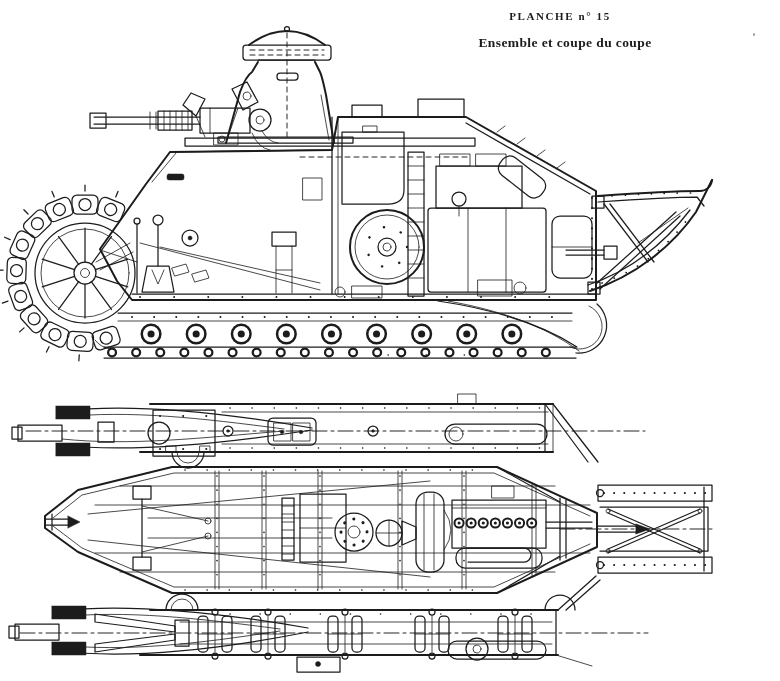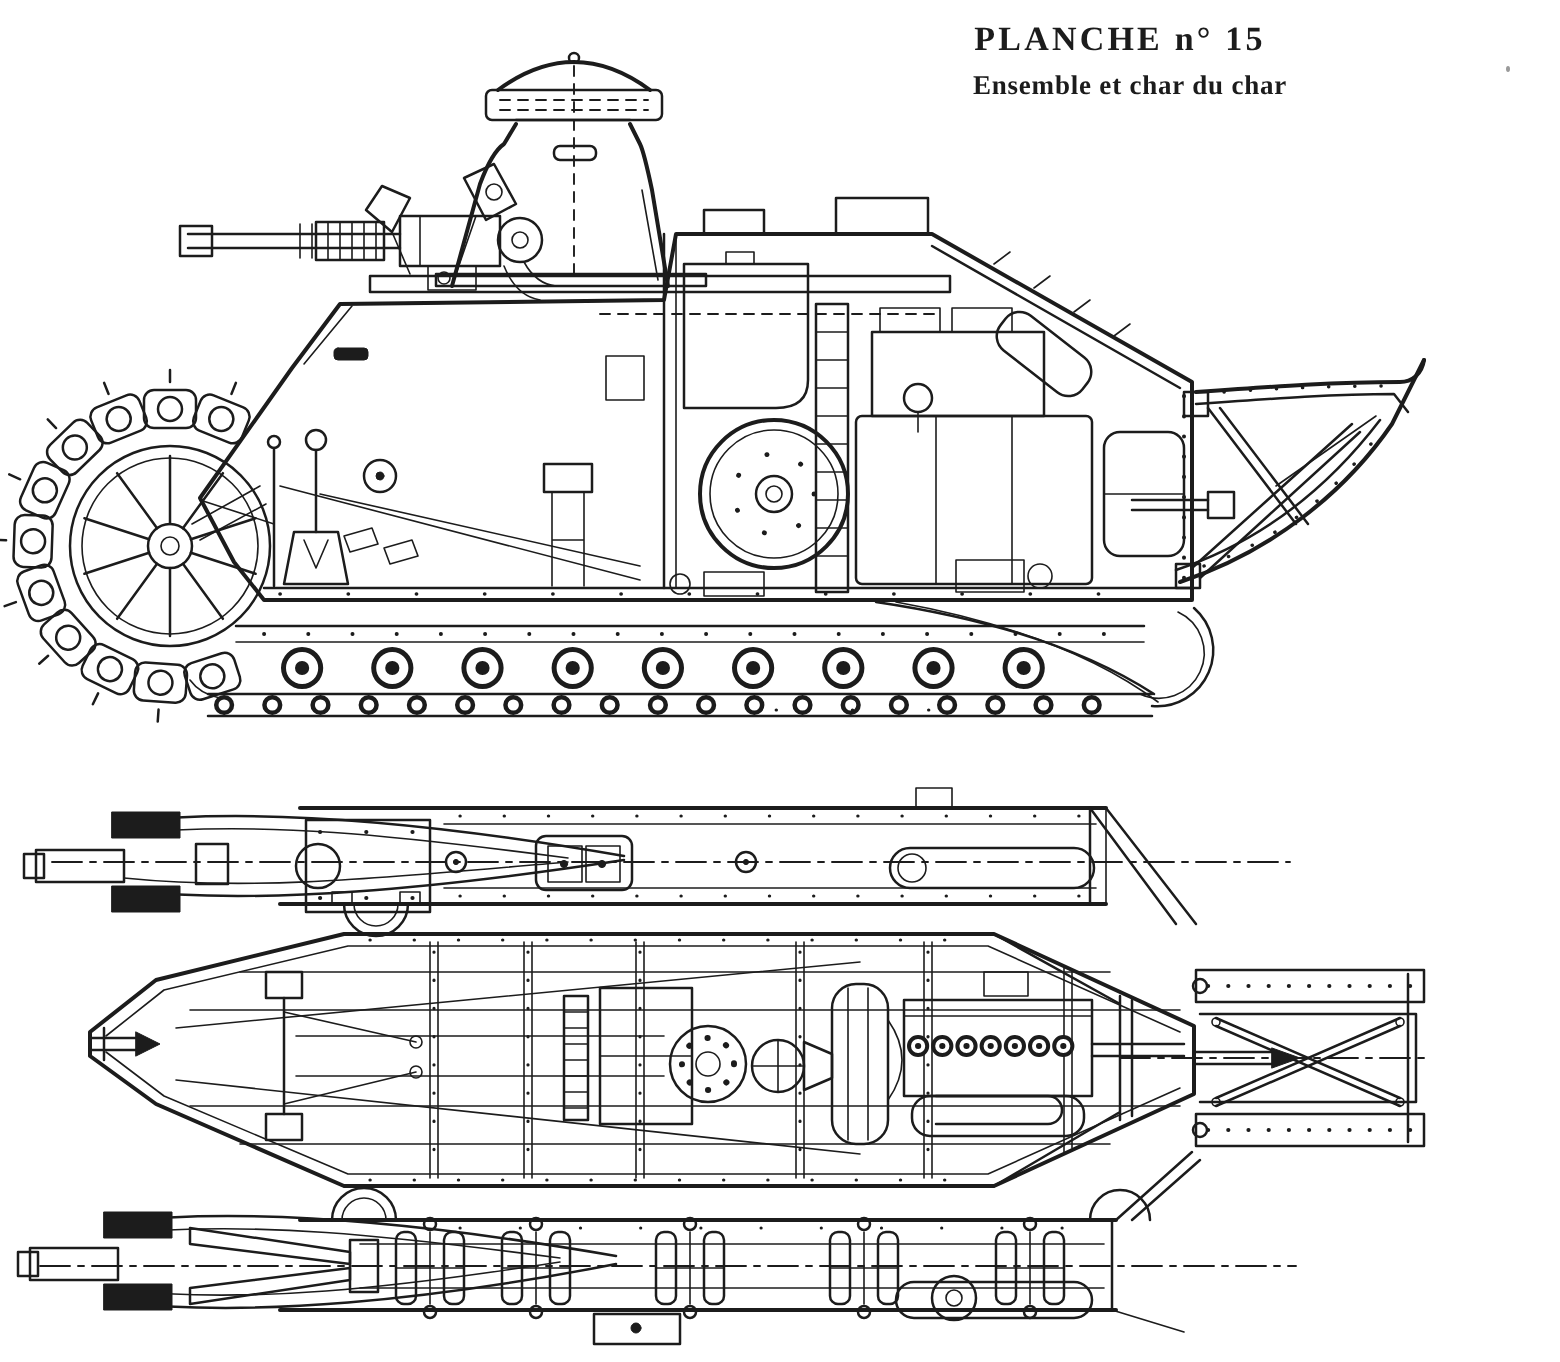--- a/index.html
+++ b/index.html
@@ -3,21 +3,21 @@
 <meta charset="utf-8">
 <style>
   html,body{margin:0;padding:0;background:#e8e8e4;}
   .page{
     position:relative;width:780px;height:681px;margin:0 auto;
     background:#ffffff;overflow:hidden;
     font-family:"Liberation Serif","DejaVu Serif",serif;color:#1c1c1c;
   }
   .plate-label{
     position:absolute;top:10px;left:560px;transform:translateX(-50%);
-    font-size:17px;font-weight:700;letter-spacing:1.6px;white-space:nowrap;
+    font-size:11px;font-weight:700;letter-spacing:1.6px;white-space:nowrap;
   }
   .plate-caption{
     position:absolute;top:35px;left:565px;transform:translateX(-50%);
     font-size:13.5px;font-weight:700;letter-spacing:.4px;white-space:nowrap;
   }
   svg{position:absolute;left:0;top:0;}
   
   #fig path,#fig line,#fig circle,#fig rect,#fig polygon,#fig polyline{
     fill:none;stroke:#1c1c1c;stroke-width:1.25;stroke-linecap:round;stroke-linejoin:round;
   }
@@ -46,21 +46,21 @@
   #fig .rg1{stroke-width:2.4;stroke-dasharray:.1 18}
   #fig .rg2{stroke-width:3;stroke-dasharray:.1 10}
   .speck{position:absolute;width:2px;height:3px;background:#9a9a9a;border-radius:50%;}
 </style>
 </head>
 <body>
 
 <div class="page">
 
   <div class="plate-label">PLANCHE n° 15</div>
-  <div class="plate-caption">Ensemble et char du char</div>
+  <div class="plate-caption">Ensemble et coupe du coupe</div>
   <div class="speck" style="left:753px;top:33px"></div>
 
   <svg id="fig" width="780" height="681" viewBox="0 0 780 681">
     <defs>
 
       <g id="tl">
         <rect x="72" y="195" width="26" height="19" rx="5"></rect>
         <circle cx="85" cy="204.5" r="6"></circle>
         <line x1="85" y1="191" x2="85" y2="185"></line>
       </g>

